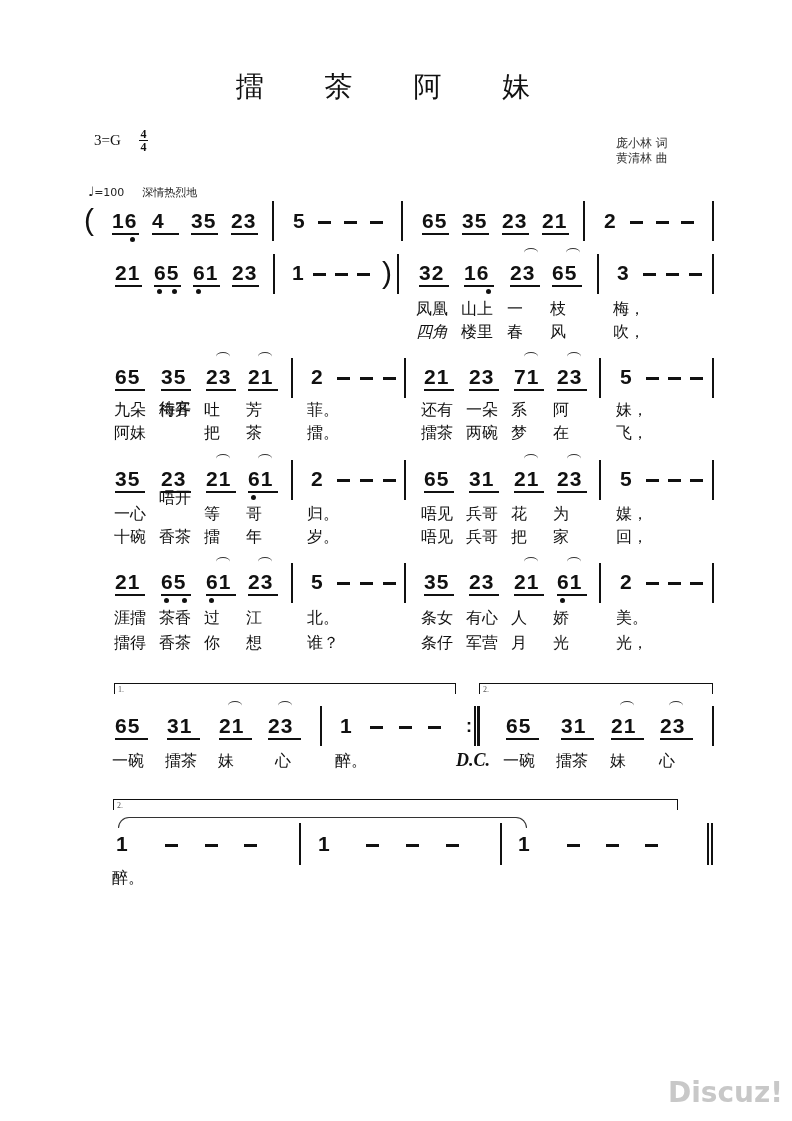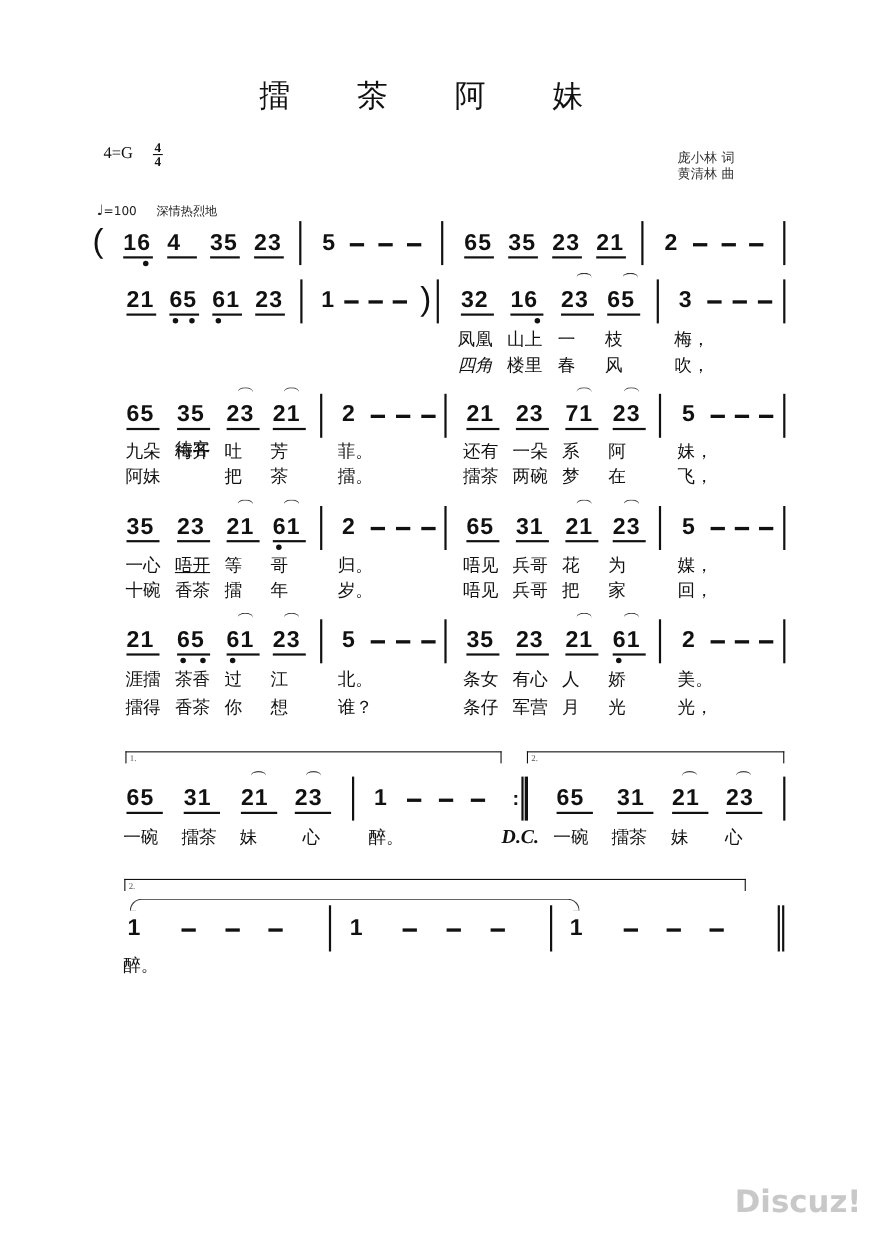--- a/index.html
+++ b/index.html
@@ -25,21 +25,21 @@
   .volta span { position:absolute; left:3px; top:1px; font-size:8px; color:#555; font-family:"Liberation Serif", serif; }
   .dc { position:absolute; font-family:"Liberation Serif", serif; font-style:italic; font-weight:bold; font-size:18px; }
   .watermark { position:absolute; left:668px; top:1076px; font-family:"DejaVu Sans", sans-serif; font-weight:bold; font-size:28px; color:#c8c8c8; }
   .slur-long { position:absolute; border-top:1.5px solid #333; border-left:1.5px solid #333; border-right:1.5px solid #333; border-radius:14px 14px 0 0; height:10px; border-bottom:none; }
 </style>
 </head>
 <body>
 
 <div class="abs title">擂 茶 阿 妹</div>
 
-<div class="abs key">4=G</div>
+<div class="abs key">3=G</div>
 <div class="abs timesig">
   <div>4</div>
   <div class="line"></div>
   <div>4</div>
 </div>
 <div class="abs credits">
   <div>庞小林 词</div>
   <div>黄清林 曲</div>
 </div>
 <div class="abs tempo">
@@ -226,21 +226,21 @@
   <div class="uline" style="left:557px;top:491px;width:30px;"></div>
   <div class="bar" style="left:599px;top:460px;height:40px;"></div>
 
   <div class="num" style="left:620px;top:468px;">5</div>
   <div class="dash" style="left:646px;top:479px;"></div>
   <div class="dash" style="left:668px;top:479px;"></div>
   <div class="dash" style="left:690px;top:479px;"></div>
   <div class="bar" style="left:712px;top:460px;height:40px;"></div>
 
   <div class="lyric" style="left:114px;top:505px;">一心</div>
-  <div class="lyric" style="left:159px;top:505px;text-decoration:underline;">唔开</div>
+  <div class="lyric" style="left:159px;top:489px;">唔开</div>
   <div class="lyric" style="left:204px;top:505px;">等</div>
   <div class="lyric" style="left:246px;top:505px;">哥</div>
   <div class="lyric" style="left:307px;top:505px;">归。</div>
   <div class="lyric" style="left:114px;top:528px;">十碗</div>
   <div class="lyric" style="left:159px;top:528px;">香茶</div>
   <div class="lyric" style="left:204px;top:528px;">擂</div>
   <div class="lyric" style="left:246px;top:528px;">年</div>
   <div class="lyric" style="left:307px;top:528px;">岁。</div>
 
   <div class="lyric" style="left:421px;top:505px;">唔见</div>

